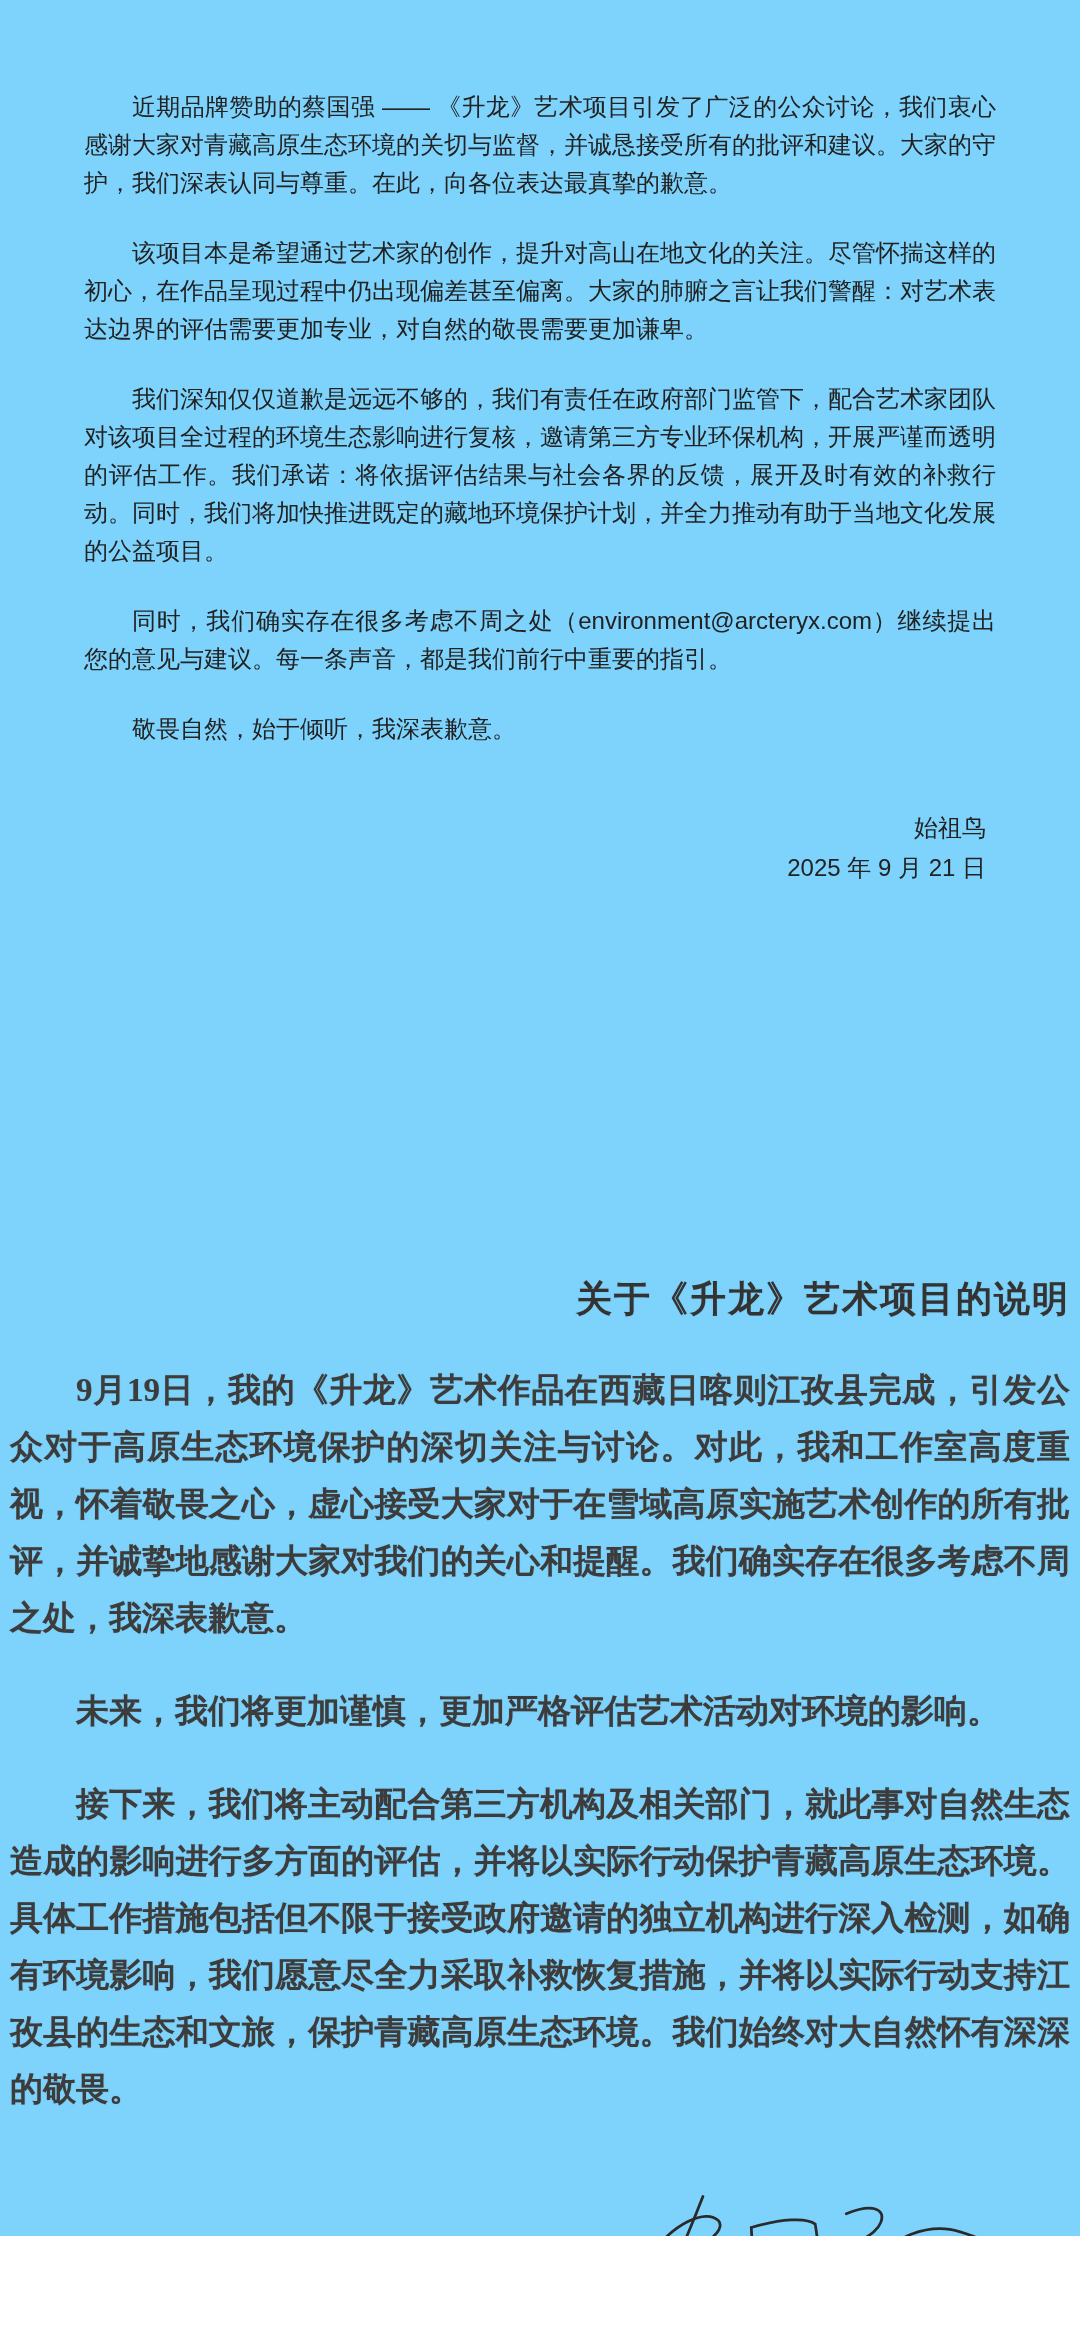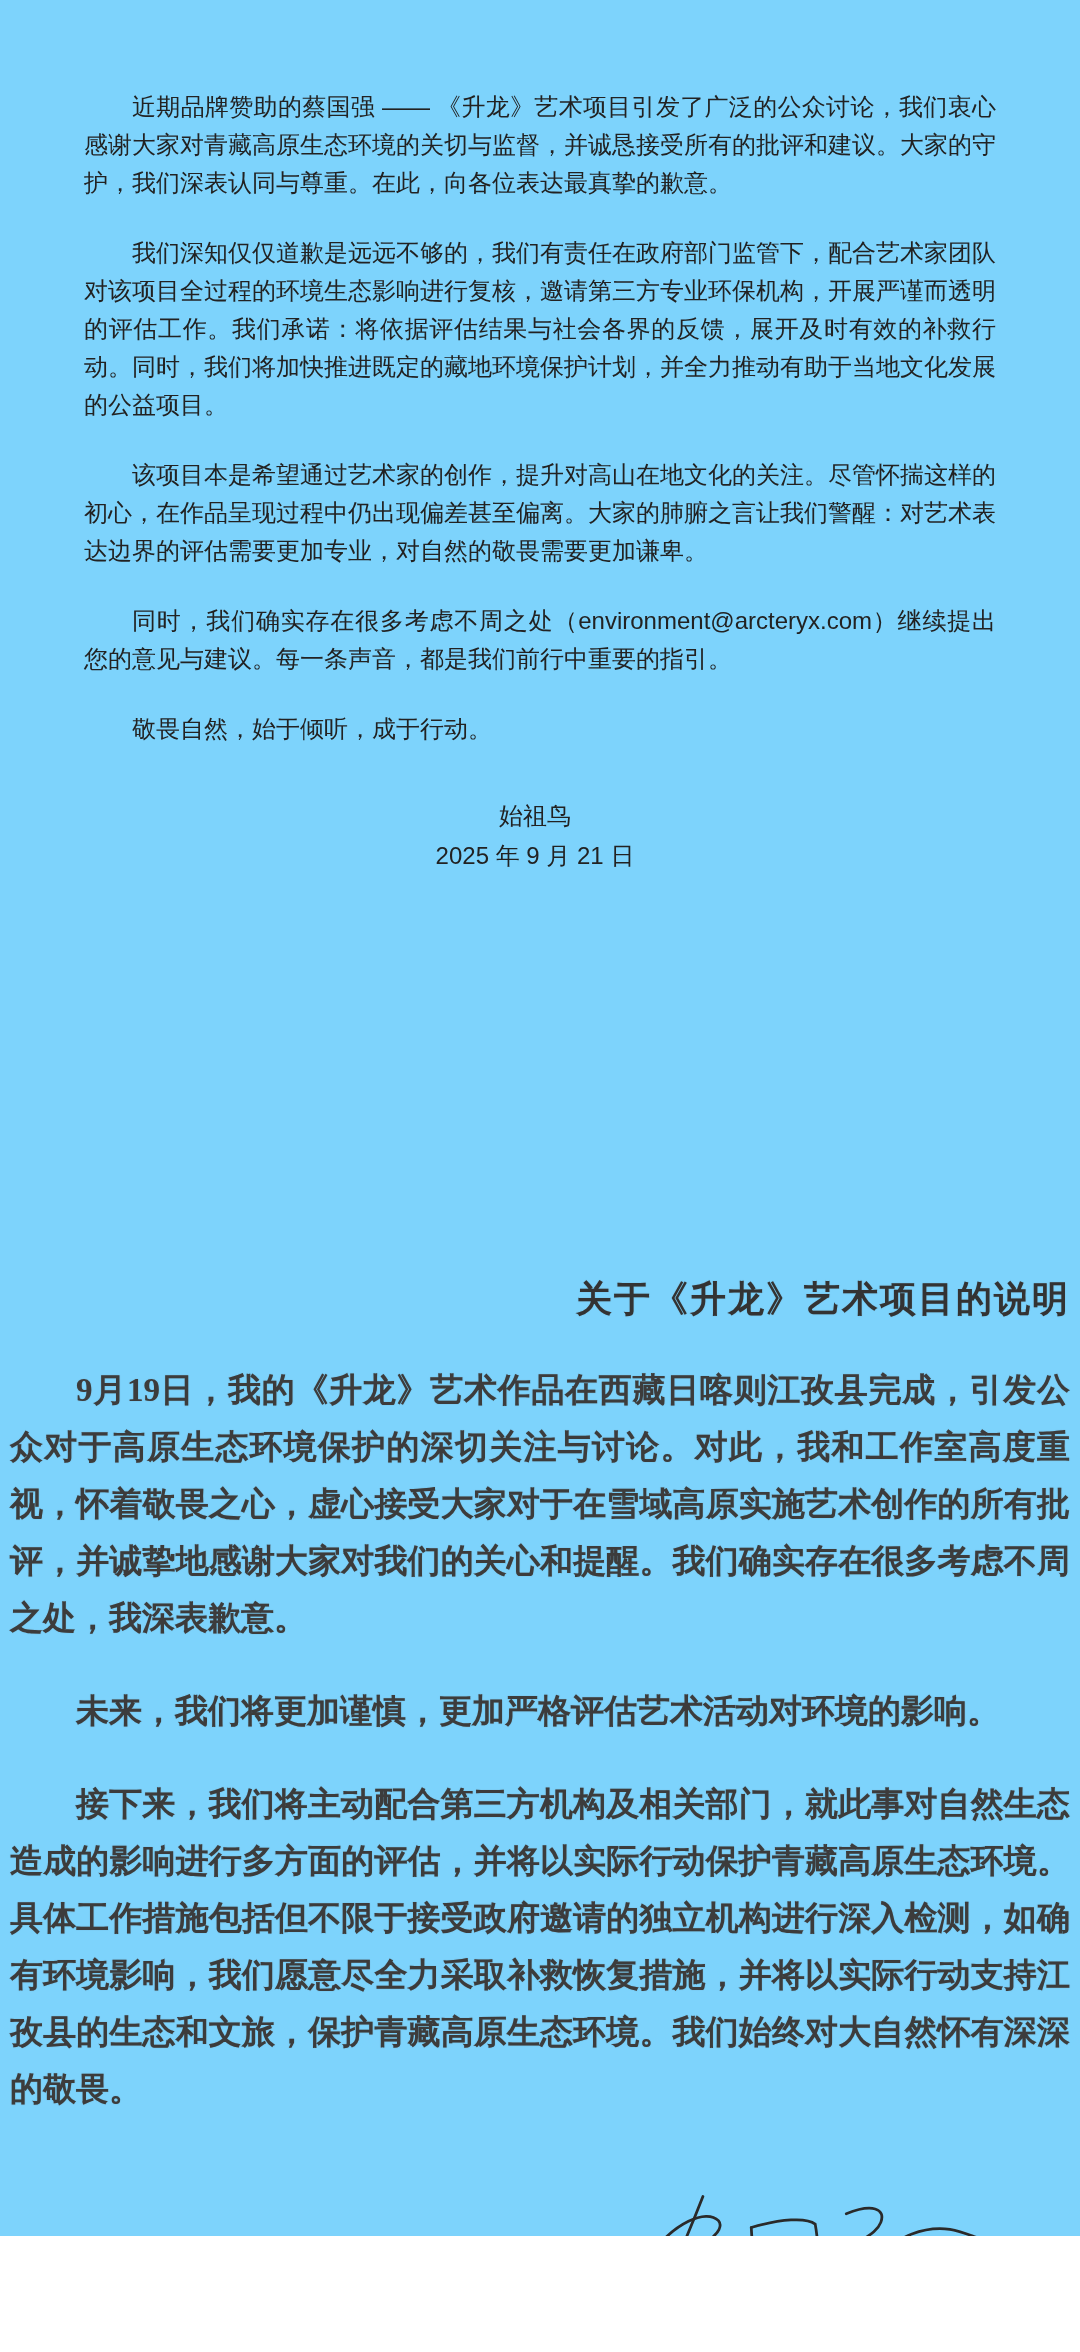--- a/index.html
+++ b/index.html
@@ -27,22 +27,22 @@
   .doc1 p.para {
     text-indent: 2em;
     margin-bottom: 32px;
   }
   .doc1 .closing-line {
     text-indent: 2em;
     text-align: left;
   }
   .doc1 .closing-block { margin-top: 32px; }
   .doc1 .signoff {
-    margin-top: 48px;
-    text-align: center;
+    margin-top: 60px;
+    text-align: right;
     padding-right: 10px;
   }
   .doc1 .signoff div { line-height: 40px; }
 
   
   .doc2 {
     position: absolute;
     top: 1272px;
     left: 10px;
     width: 1060px;
@@ -96,26 +96,26 @@
     color: #3c3c3c;
   }
 </style>
 </head>
 <body>
 
 <div class="canvas">
 
   <section class="doc1">
     <p class="para">近期品牌赞助的蔡国强 —— 《升龙》艺术项目引发了广泛的公众讨论，我们衷心感谢大家对青藏高原生态环境的关切与监督，并诚恳接受所有的批评和建议。大家的守护，我们深表认同与尊重。在此，向各位表达最真挚的歉意。</p>
+    <p class="para">该项目本是希望通过艺术家的创作，提升对高山在地文化的关注。尽管怀揣这样的初心，在作品呈现过程中仍出现偏差甚至偏离。大家的肺腑之言让我们警醒：对艺术表达边界的评估需要更加专业，对自然的敬畏需要更加谦卑。</p>
     <p class="para">我们深知仅仅道歉是远远不够的，我们有责任在政府部门监管下，配合艺术家团队对该项目全过程的环境生态影响进行复核，邀请第三方专业环保机构，开展严谨而透明的评估工作。我们承诺：将依据评估结果与社会各界的反馈，展开及时有效的补救行动。同时，我们将加快推进既定的藏地环境保护计划，并全力推动有助于当地文化发展的公益项目。</p>
-    <p class="para">该项目本是希望通过艺术家的创作，提升对高山在地文化的关注。尽管怀揣这样的初心，在作品呈现过程中仍出现偏差甚至偏离。大家的肺腑之言让我们警醒：对艺术表达边界的评估需要更加专业，对自然的敬畏需要更加谦卑。</p>
     <p class="para">同时，我们确实存在很多考虑不周之处（environment@arcteryx.com）继续提出您的意见与建议。每一条声音，都是我们前行中重要的指引。</p>
 
     <div class="closing-block">
-      <div class="closing-line">敬畏自然，始于倾听，成于行动。</div>
+      <div class="closing-line">敬畏自然，始于倾听，我深表歉意。</div>
     </div>
 
     <div class="signoff">
       <div>始祖鸟</div>
       <div>2025 年 9 月 21 日</div>
     </div>
   </section>
 
   <section class="doc2">
     <div class="title">关于《升龙》艺术项目的说明</div>

